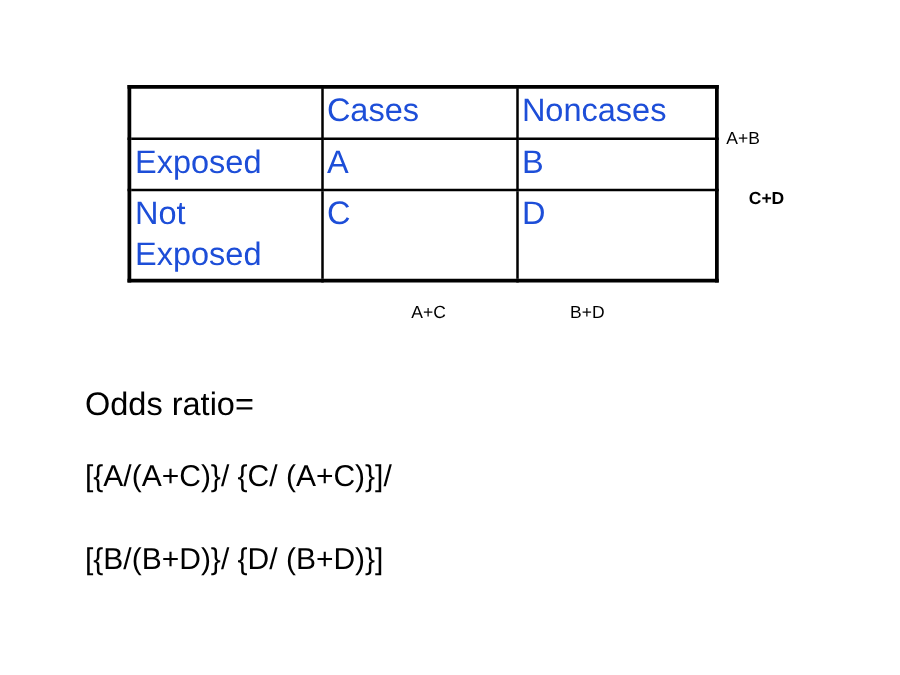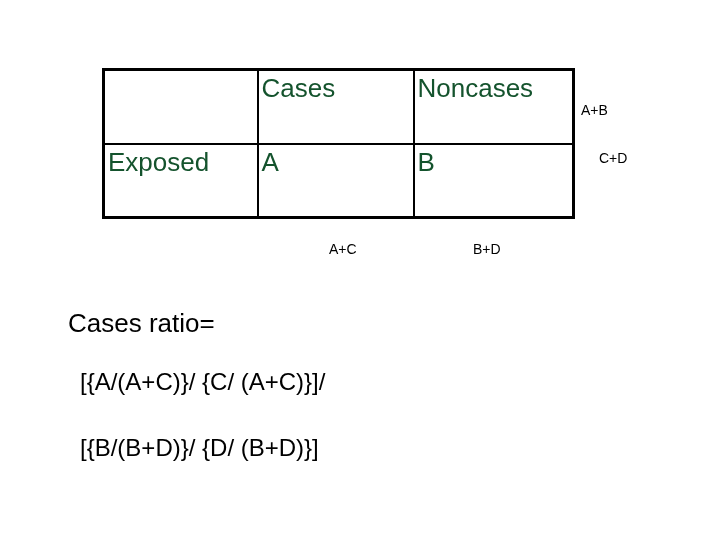--- a/index.html
+++ b/index.html
@@ -38,21 +38,21 @@
     table-layout: fixed;
     border: 3px solid #000000;
   }
   table.ctab td {
     border: 2px solid #000000;
     vertical-align: top;
     padding: 1px 12px 0 3px;
     font-size: 26px;
     line-height: 33px;
     font-weight: 400;
-    color: #14532d;
+    color: #1d4ed8;
     background: #ffffff;
   }
   table.ctab col.c-label { width: 154px; }
   table.ctab col.c-cases { width: 156px; }
   table.ctab col.c-non   { width: 160px; }
 
   tr.r-head td { height: 38px; }
   tr.r-exposed td { height: 38px; }
   tr.r-notexposed td { height: 69px; }
 
@@ -61,42 +61,41 @@
   
   .note {
     position: absolute;
     font-size: 14px;
     line-height: 16px;
     font-weight: 400;
     white-space: pre;
     color: #000000;
   }
   .note-ab { left: 581px; top: 102px; }
-  .note-cd { left: 599px; top: 150px; }
+  .note-cd { left: 599px; top: 150px; font-weight: bold; }
   .note-ac { left: 329px; top: 241px; }
-  .note-bd { left: 473px; top: 241px; }
+  .note-bd { left: 456px; top: 241px; }
 
   
   .or-title {
     position: absolute;
     left: 68px;
     top: 308px;
     font-size: 26px;
     line-height: 30px;
     white-space: pre;
     color: #000000;
   }
   .or-line {
     position: absolute;
     left: 68px;
     font-size: 24px;
     line-height: 28px;
     white-space: pre;
     color: #000000;
-    margin-left: 12px;
   }
   .or-line-1 { top: 368px; }
   .or-line-2 { top: 434px; }
 </style>
 </head>
 <body>
 
 <div class="slide">
 
   <div class="table-wrap">
@@ -110,26 +109,34 @@
         <tr class="r-head">
           <td></td>
           <td>Cases</td>
           <td>Noncases</td>
         </tr>
         <tr class="r-exposed">
           <td>Exposed</td>
           <td>A</td>
           <td>B</td>
         </tr>
+        <tr class="r-notexposed">
+          <td>
+              <span class="cell-line">Not</span>
+              <span class="cell-line">Exposed</span>
+            </td>
+          <td>C</td>
+          <td>D</td>
+        </tr>
       </tbody>
     </table>
   </div>
 
   <div class="note note-ab">A+B</div>
   <div class="note note-cd">C+D</div>
   <div class="note note-ac">A+C</div>
   <div class="note note-bd">B+D</div>
 
-  <div class="or-title">Cases ratio=</div>
+  <div class="or-title">Odds ratio=</div>
   <div class="or-line or-line-1">[{A/(A+C)}/ {C/ (A+C)}]/</div>
   <div class="or-line or-line-2">[{B/(B+D)}/ {D/ (B+D)}]</div>
 
 </div>
 
 </body></html>

